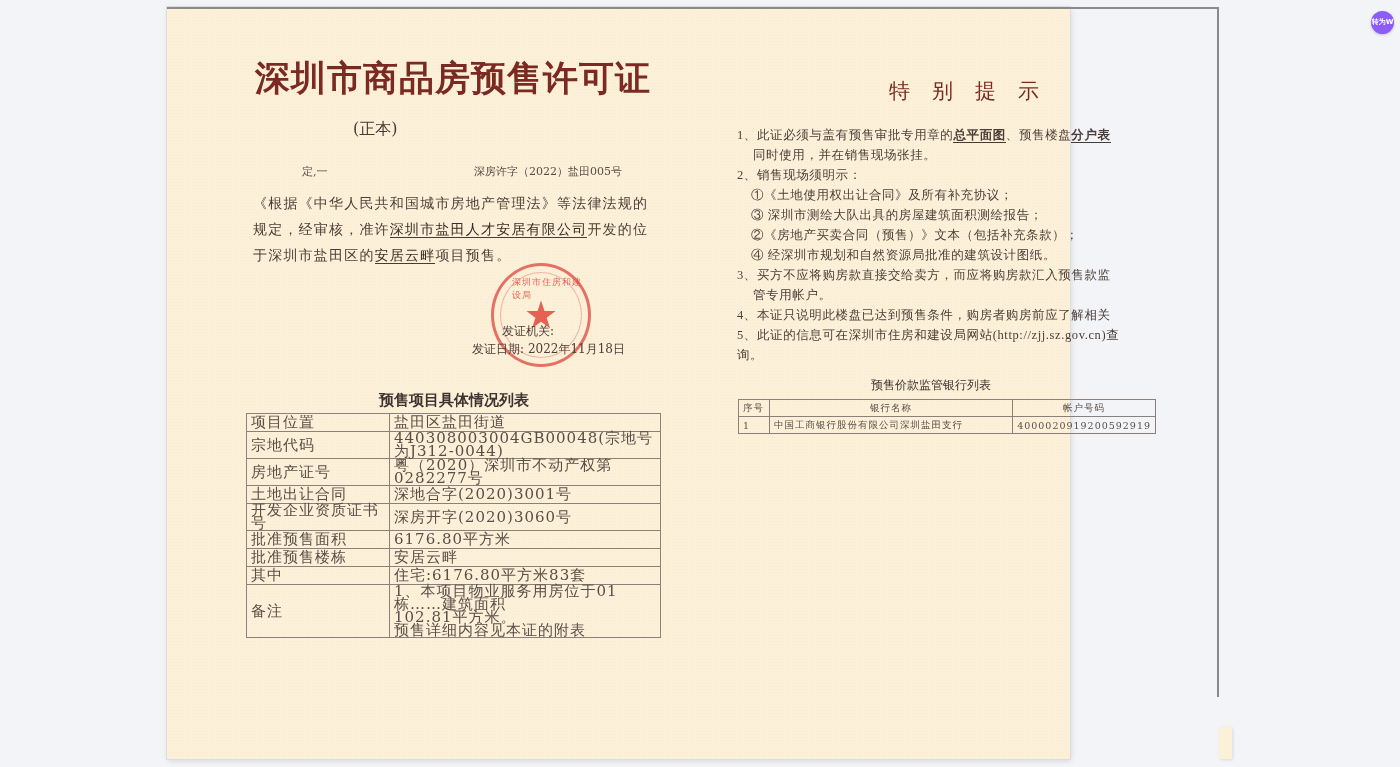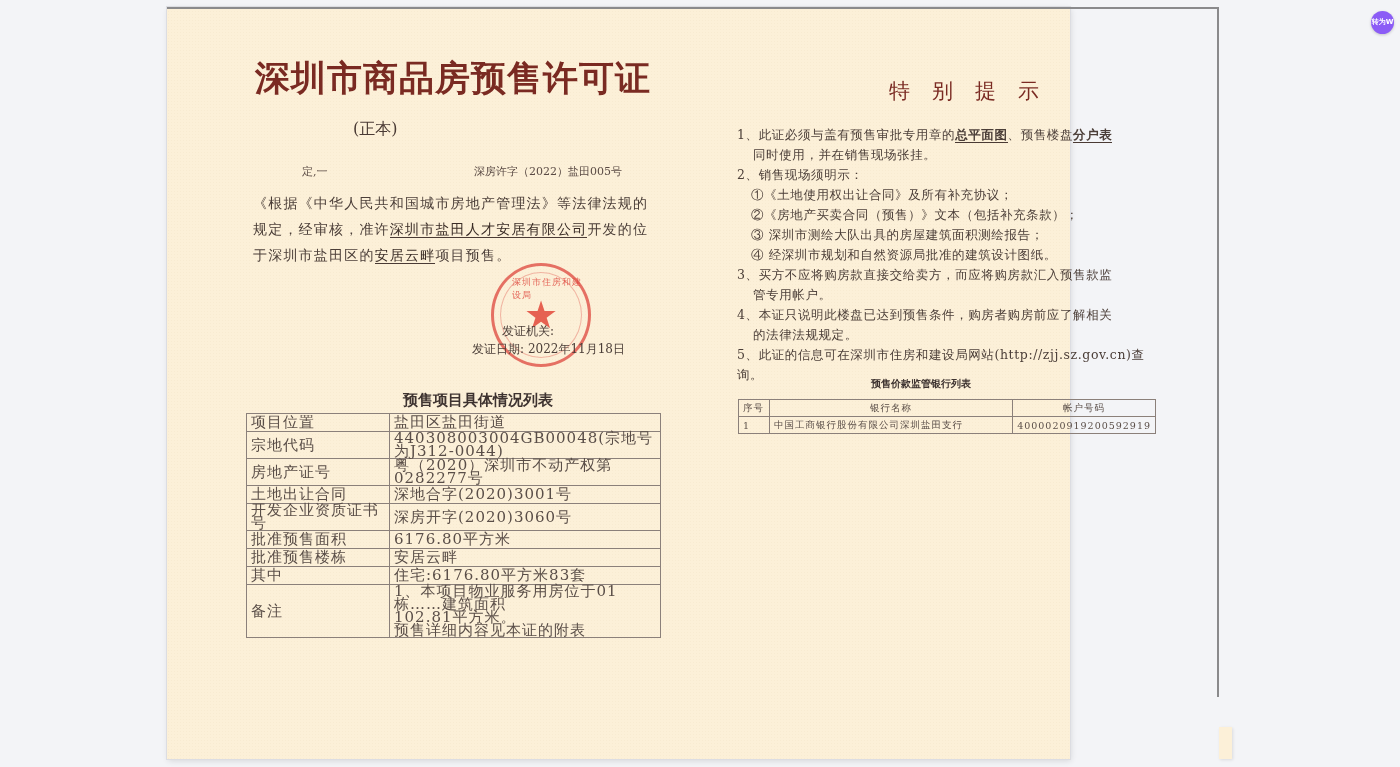--- a/index.html
+++ b/index.html
@@ -83,21 +83,21 @@
     position: absolute; left: 50%; top: 50%; transform: translate(-50%,-50%);
     font-size: 38px; color: rgba(226,72,58,0.85); line-height: 1;
   }
   .seal-text {
     position: absolute; left: 18px; top: 10px; font-size: 9px;
     color: rgba(222,70,60,0.8); letter-spacing: 1px;
   }
 
   .table-title {
     left: 212px; top: 384px; font-size: 15px; font-weight: bold;
-    color: #3e3330; font-family: Liberation Sans, sans-serif; margin-left: 24px;
+    color: #3e3330; font-family: Liberation Sans, sans-serif;
   }
   table { border-collapse: collapse; }
   .proj-table {
     position: absolute; left: 79px; top: 406px; width: 415px;
     border: 1.5px solid #6a5e58;
   }
   .proj-table td {
     border: 1px solid #8b807a;
     font-size: 15px; color: #5a4e48;
     height: 17px; padding: 0 4px; line-height: 13px;
@@ -107,29 +107,29 @@
   .proj-table tr.remark td { height: 52px; margin-top: 41px; }
 
   
   .notice-title {
     left: 722px; top: 70px; font-size: 21px; font-weight: normal;
     color: #7a2a22; letter-spacing: 22px;
     font-family: "DejaVu Sans", sans-serif;
   }
   .notice-list {
     position: absolute; left: 570px; top: 118px; width: 420px;
-    font-size: 12.5px; line-height: 20px; color: #4b3e38; letter-spacing: 0.6px;
+    font-size: 12.5px; line-height: 20px; color: #4b3e38; letter-spacing: 0.6px; font-family: Liberation Serif, serif;
   }
   .notice-list .item { margin: 0; }
   .notice-list .cont { padding-left: 16px; }
   .notice-list .sub { padding-left: 14px; }
   .notice-list .u { border-bottom: 1.2px solid #4a3a34; font-weight: bold; }
 
   .bank-title {
-    left: 704px; top: 370px; font-size: 10px; font-weight: bold;
+    left: 704px; top: 370px; font-size: 12px; font-weight: normal;
     color: #3e3330; font-family: "DejaVu Sans", sans-serif;
   }
   .bank-table {
     position: absolute; left: 571px; top: 392px; width: 418px;
     border: 1.5px solid #6a5e58;
   }
   .bank-table td, .bank-table th {
     border: 1px solid #8b807a; font-weight: normal;
     font-size: 9.5px; color: #5a4e48; height: 16px; padding: 0 4px;
     letter-spacing: 1px;
@@ -226,30 +226,29 @@
     <div class="abs notice-title">特别提示</div>
     <div class="notice-list">
       <div class="item">
         <span>1、</span><span>此证必须与盖有预售审批专用章的</span><span class="u">总平面图</span><span>、预售楼盘</span><span class="u">分户表</span>
         <div class="cont">同时使用，并在销售现场张挂。</div>
       </div>
       <div class="item">
         <span>2、</span><span>销售现场须明示：</span>
       </div>
       <div class="item sub">①《土地使用权出让合同》及所有补充协议；</div>
+      <div class="item sub">③ 深圳市测绘大队出具的房屋建筑面积测绘报告；</div>
       <div class="item sub">②《房地产买卖合同（预售）》文本（包括补充条款）；</div>
-      <div class="item sub">③ 深圳市测绘大队出具的房屋建筑面积测绘报告；</div>
       <div class="item sub">④ 经深圳市规划和自然资源局批准的建筑设计图纸。</div>
       <div class="item">
         <span>3、</span><span>买方不应将购房款直接交给卖方，而应将购房款汇入预售款监</span>
         <div class="cont">管专用帐户。</div>
       </div>
       <div class="item">
         <span>4、</span><span>本证只说明此楼盘已达到预售条件，购房者购房前应了解相关</span>
-        <div class="cont">的法律法规规定。</div>
       </div>
       <div class="item">
         <span>5、</span><span>此证的信息可在深圳市住房和建设局网站(http://zjj.sz.gov.cn)查</span>
         <div>询。</div>
       </div>
     </div>
 
     <div class="abs bank-title">预售价款监管银行列表</div>
     <table class="bank-table">
       <tbody>

